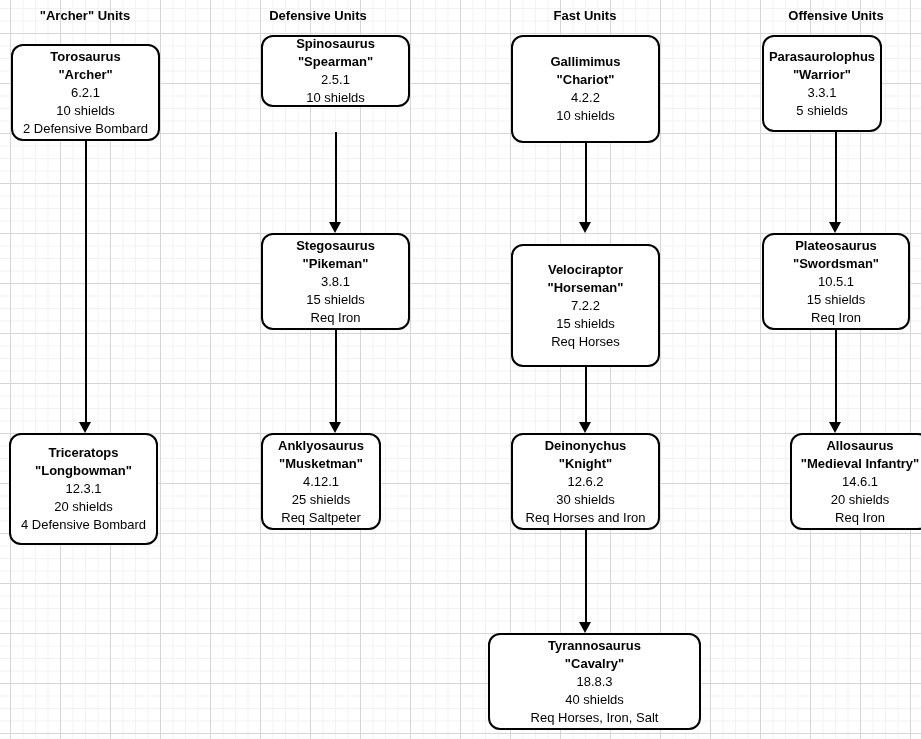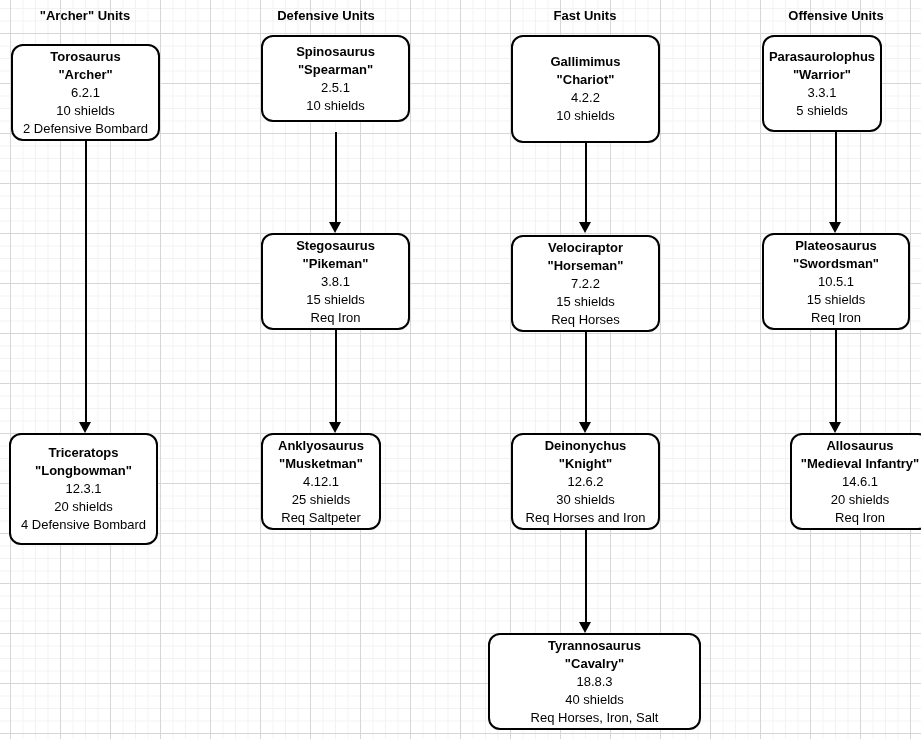--- a/index.html
+++ b/index.html
@@ -69,21 +69,21 @@
     border-right: 6.5px solid transparent;
     border-top: 11px solid #000;
   }
 </style>
 </head>
 <body>
 
 <div class="canvas">
 
   <div class="col-header" style="left:5px;top:7px">"Archer" Units</div>
-  <div class="col-header" style="left:246px;top:7px">Defensive Units</div>
+  <div class="col-header" style="left:238px;top:7px">Defensive Units</div>
   <div class="col-header" style="left:505px;top:7px">Fast Units</div>
   <div class="col-header" style="left:756px;top:7px">Offensive Units</div>
 
   <div class="arrow" style="left:79px;top:132px;height:301px">
       <div class="shaft"></div>
       <div class="head"></div>
     </div>
 
   <div class="arrow" style="left:329px;top:132px;height:101px">
       <div class="shaft"></div>
@@ -124,21 +124,21 @@
     <div class="line">2 Defensive Bombard</div>
   </div>
   <div class="node" style="left:9px;top:433px;width:149px;height:112px">
     <div class="line b">Triceratops</div>
     <div class="line b">"Longbowman"</div>
     <div class="line">12.3.1</div>
     <div class="line">20 shields</div>
     <div class="line">4 Defensive Bombard</div>
   </div>
 
-  <div class="node" style="left:261px;top:35px;width:149px;height:87px">
+  <div class="node" style="left:261px;top:35px;width:149px;height:72px">
     <div class="line b">Spinosaurus</div>
     <div class="line b">"Spearman"</div>
     <div class="line">2.5.1</div>
     <div class="line">10 shields</div>
 
   </div>
   <div class="node" style="left:261px;top:233px;width:149px;height:97px">
     <div class="line b">Stegosaurus</div>
     <div class="line b">"Pikeman"</div>
     <div class="line">3.8.1</div>
@@ -153,21 +153,21 @@
     <div class="line">Req Saltpeter</div>
   </div>
 
   <div class="node" style="left:511px;top:35px;width:149px;height:108px">
     <div class="line b">Gallimimus</div>
     <div class="line b">"Chariot"</div>
     <div class="line">4.2.2</div>
     <div class="line">10 shields</div>
 
   </div>
-  <div class="node" style="left:511px;top:235px;width:149px;height:97px">
+  <div class="node" style="left:511px;top:244px;width:149px;height:123px">
     <div class="line b">Velociraptor</div>
     <div class="line b">"Horseman"</div>
     <div class="line">7.2.2</div>
     <div class="line">15 shields</div>
     <div class="line">Req Horses</div>
   </div>
   <div class="node" style="left:511px;top:433px;width:149px;height:97px">
     <div class="line b">Deinonychus</div>
     <div class="line b">"Knight"</div>
     <div class="line">12.6.2</div>

